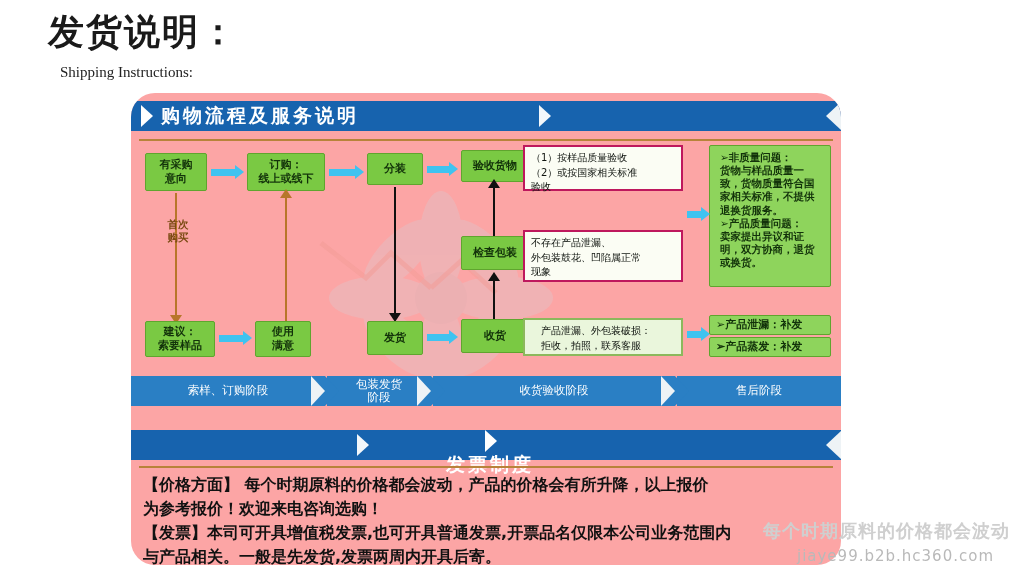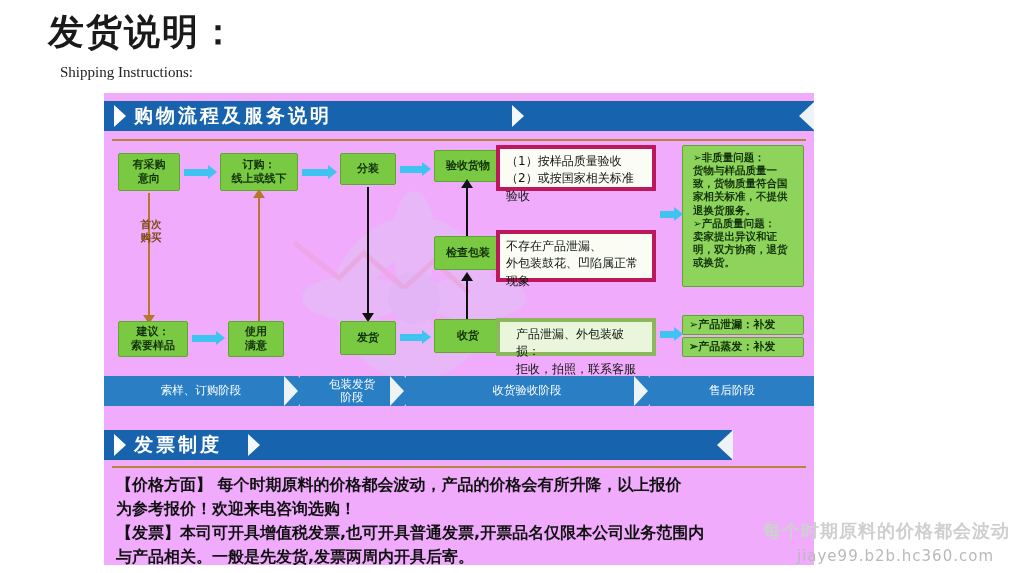--- a/index.html
+++ b/index.html
@@ -27,26 +27,27 @@
   .subtitle {
     position: absolute;
     left: 60px;
     top: 64px;
     font-size: 15px;
     color: #222;
     font-family: Liberation Serif, serif;
   }
   .poster {
     position: absolute;
-    left: 104px;
+    left: 131px;
     top: 93px;
     width: 710px;
     height: 472px;
-    background: #f0abfc;
+    background: #fca5a5;
     overflow: hidden;
+    border-radius: 24px;
   }
   
   .poster-watermark {
     position: absolute;
     left: 180px;
     top: 90px;
     width: 260px;
     height: 230px;
     opacity: 0.30;
   }
@@ -117,23 +118,23 @@
     box-sizing: border-box;
     padding: 2px;
   }
   .gbox.light {
     background: #8ed45c;
   }
   
   .wbox {
     position: absolute;
     background: #fbfdf4;
-    border: 4px solid #be185d;
+    border: 2px solid #be185d;
     color: #101510;
-    font-size: 12px;
+    font-size: 10px;
     line-height: 1.45;
     box-sizing: border-box;
     padding: 4px 6px;
     text-align: left;
   }
   .wbox.greenish {
     background: #eaf6dc;
     border-color: #8cb85c;
     padding-left: 16px;
   }
@@ -415,21 +416,21 @@
     <div class="phase" style="left:302px; width:242px;">
       <span style="white-space:pre-line;">收货验收阶段</span>
       <div class="notch"></div>
       <div class="sep"></div>
     </div>
     <div class="phase" style="left:546px; width:164px;">
       <span style="white-space:pre-line;">售后阶段</span>
     </div>
   </div>
 
-  <div class="banner" style="left:0; top:337px; width:628px;">
+  <div class="banner" style="left:0; top:337px; width:710px;flex-direction:column;">
     <div class="chev"></div>
     <div class="btxt">发票制度</div>
     <div class="inner-chev" style="right:472px;"></div>
     <div class="tail"></div>
   </div>
   <div class="hrule" style="left:8px; top:373px; width:694px;"></div>
 
   <div class="invoice-text" style="left:12px; top:380px;">【价格方面】 每个时期原料的价格都会波动，产品的价格会有所升降，以上报价</div>
   <div class="invoice-text" style="left:12px; top:404px;">为参考报价！欢迎来电咨询选购！</div>
   <div class="invoice-text" style="left:12px; top:428px;">【发票】本司可开具增值税发票,也可开具普通发票,开票品名仅限本公司业务范围内</div>

